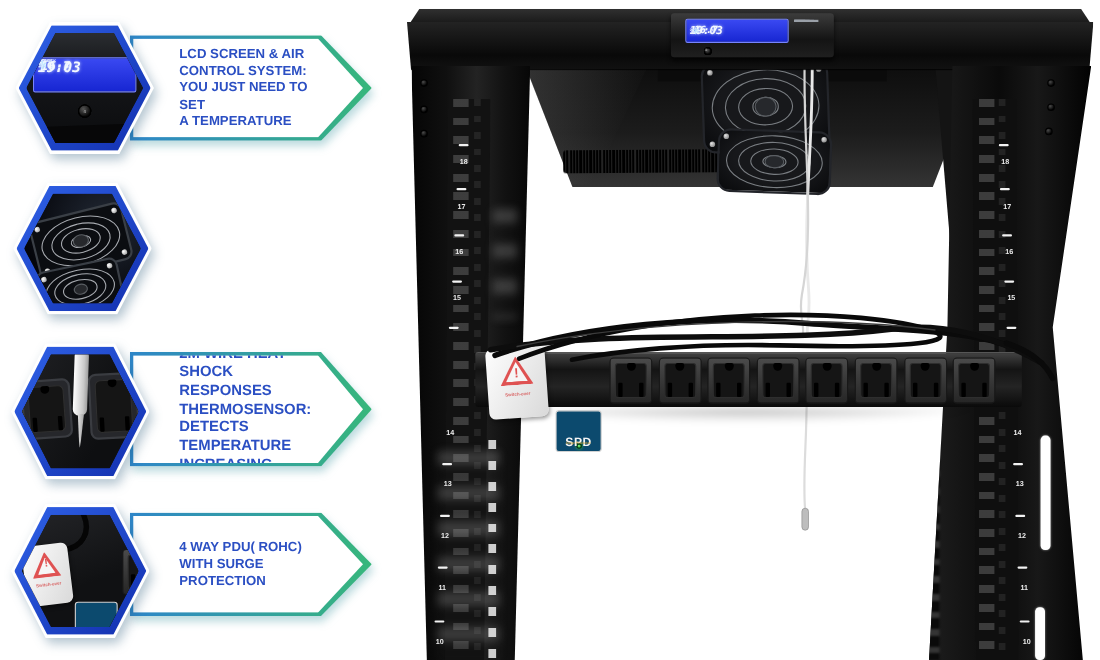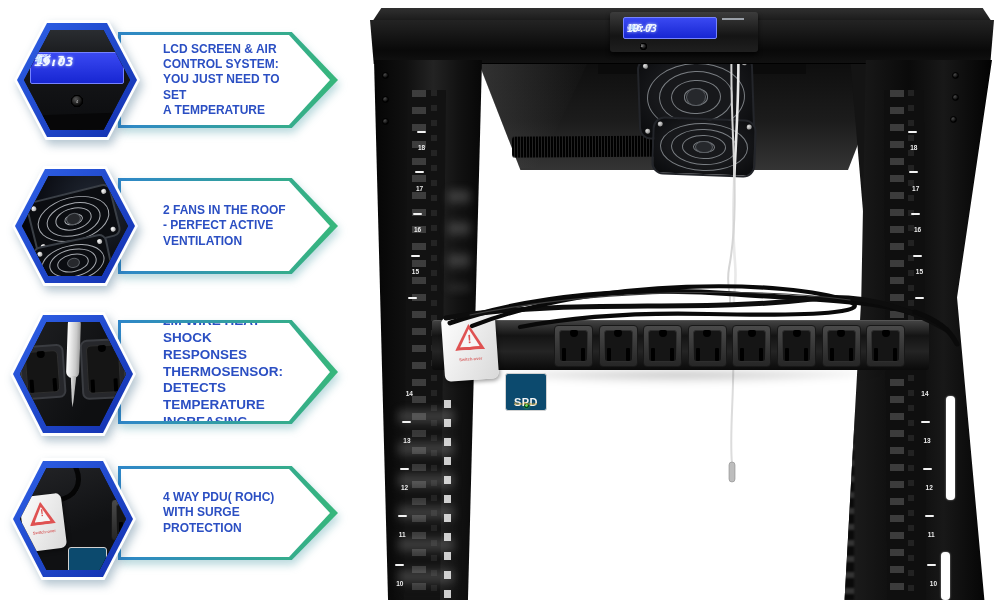--- a/index.html
+++ b/index.html
@@ -418,28 +418,20 @@
             <span class="knob" style="width: 12px; height: 12px;"></span>
             <span class="knob-num" style="font-size: 7px;">3</span>
             <span class="knob" style="width: 12px; height: 12px;"></span>
             <span class="knob-num" style="font-size: 7px;">4</span>
           </div>
         <div class="hx-bezel"></div>
       </div>
     </div>
   </div>
 
-  <div class="banner" style="top:178px;height:96px;">
-    <div class="b-out"></div>
-    <div class="b-in">
-      <div class="b-text">2 FANS IN THE ROOF
-- PERFECT ACTIVE
-VENTILATION</div>
-    </div>
-  </div>
   <div class="hex" style="left:12px;top:166px;width:126px;height:120px;">
     <div class="h-white"></div>
     <div class="h-blue"></div>
     <div class="h-in">
       <div class="hx-fans">
         <div class="fan mini-fan" style="left:8%;top:16%;width:82%;height:54%;transform:rotate(-14deg);">
           <div class="ring"></div>
             <div class="ring"></div>
             <div class="ring"></div>
             <div class="ring"></div>

